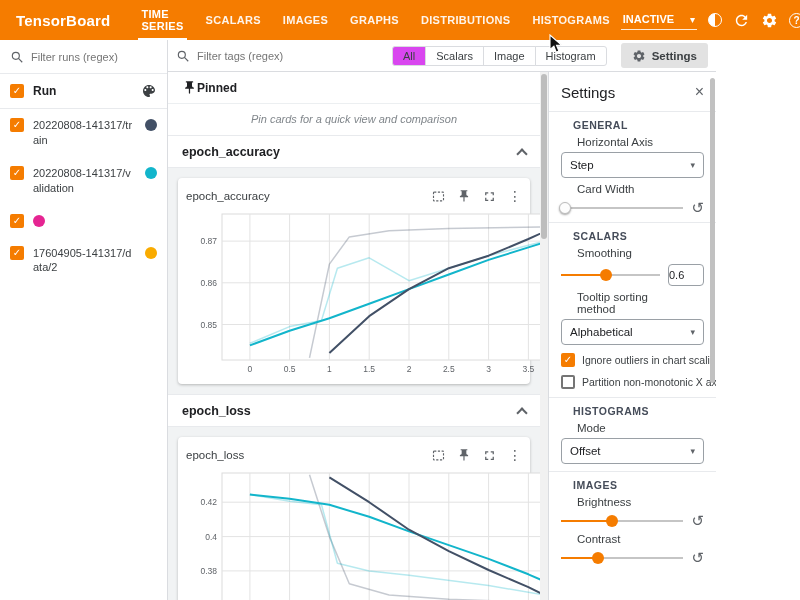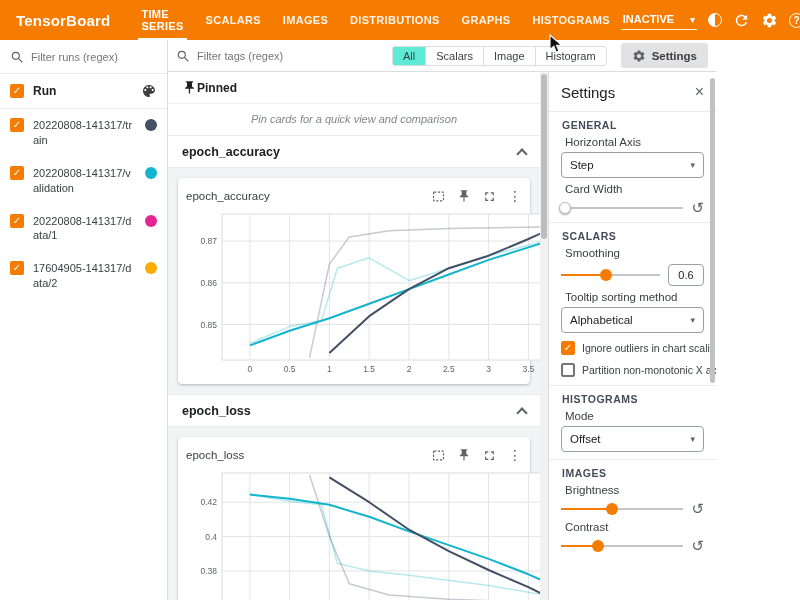--- a/index.html
+++ b/index.html
@@ -38,21 +38,21 @@
   .cb.un{background:#fff;border:2px solid #757575;line-height:10px}
   .run-label{font-size:11px;color:#3c4043;flex:1;word-break:break-all;line-height:1.35}
   .run-label.b{font-weight:bold;color:#202124;font-size:12px}
   .run-dot{width:12px;height:12px;border-radius:50%;flex-shrink:0;margin-top:1px}
 
   
   .tag-filter{display:flex;align-items:center;gap:7px;flex:1}
   .tag-filter input{border:none;outline:none;font-size:11px;width:160px;background:transparent}
   .chips{display:flex;margin-right:6px}
   .chip{border:1px solid #dadce0;background:#fff;font-size:11px;color:#3c4043;padding:3px 10px;margin-left:-1px;cursor:pointer}
-  .chip:first-child{border-radius:3px 0 0 3px;background:#5eead4}
+  .chip:first-child{border-radius:3px 0 0 3px;background:#d946ef}
   .chip:last-child{border-radius:0 3px 3px 0}
   .settings-btn{display:flex;align-items:center;gap:6px;background:#e2e2e2;border:none;border-radius:3px;height:25px;padding:0 11px;font-size:11.5px;color:#3c4043;font-weight:bold;cursor:pointer;font-family:inherit}
 
   
   .pinned-header{height:32px;display:flex;align-items:center;padding:0 14px;border-bottom:1px solid #eceff1}
   .pinned-title{font-size:12px;font-weight:bold;color:#202124}
   .pinned-hint{font-size:11px;font-style:italic;color:#80868b;text-align:center;padding:9px 0 10px;border-bottom:1px solid #e8eaed}
   .section-header{height:32px;display:flex;align-items:center;justify-content:space-between;padding:0 14px;border-bottom:1px solid #e8eaed;background:#fff;cursor:pointer}
   .section-title{font-size:12.5px;font-weight:bold;color:#202124}
   .chev-up{width:8px;height:8px;border-left:2px solid #5f6368;border-top:2px solid #5f6368;transform:rotate(45deg);margin-top:4px}
@@ -63,51 +63,51 @@
   .card-icons{display:flex;align-items:center;gap:11px;color:#5f6368}
   .more-dots{font-size:14px;color:#5f6368;cursor:pointer;line-height:14px}
   .chart{height:170px}
 
   
   .settings{width:168px;border-left:1px solid #dadce0;padding:8px 12px;position:relative;overflow:hidden;background:#fff;flex-shrink:0}
   .sp-title-row{display:flex;justify-content:space-between;align-items:center;height:24px}
   .sp-title{font-size:15px;color:#202124}
   .sp-close{font-size:16px;color:#5f6368;cursor:pointer;line-height:16px}
   .sp hr,.settings hr{border:none;border-top:1px solid #e8eaed;margin:7px -12px}
-  .sp-h{font-size:10.5px;font-weight:bold;color:#454c59;letter-spacing:.5px;margin:5px 1px 4px}
-  .sp-label{font-size:11.5px;color:#3c4043;margin:5px 4px 4px}
+  .sp-h{font-size:10.5px;font-weight:bold;color:#454c59;letter-spacing:.5px;margin:5px 12px 4px}
+  .sp-label{font-size:11.5px;color:#3c4043;margin:5px 16px 4px}
   .select{height:26px;border:1px solid #9aa0a6;border-radius:4px;display:flex;align-items:center;justify-content:space-between;padding:0 8px;font-size:11.5px;color:#202124;margin-bottom:5px;cursor:pointer;background:#fff}
   .caret{font-size:9px;color:#5f6368}
   .caret.w{color:#fff;font-size:10px}
   .slider-row{display:flex;align-items:center;gap:8px;margin:5px 0 3px}
   .slider{flex:1;height:14px;position:relative;cursor:pointer}
   .slider .track{position:absolute;top:6px;left:0;right:0;height:2px;background:#c5c5c5}
   .slider .fill{position:absolute;top:6px;left:0;height:2px;background:#f57c00}
   .slider .thumb{position:absolute;top:1px;width:12px;height:12px;border-radius:50%;background:#f57c00;transform:translateX(-50%)}
   .slider.gray .thumb{background:#fdfdfd;border:1px solid #bdbdbd;box-shadow:0 1px 2px rgba(0,0,0,.35)}
   .reset{color:#5f6368;font-size:15px;cursor:pointer;line-height:15px}
-  .smooth-input{width:36px;height:22px;border:1px solid #9aa0a6;border-radius:4px;font-size:11px;text-align:center;line-height:20px;color:#202124}
+  .smooth-input{width:36px;height:22px;border:1px solid #9aa0a6;border-radius:4px;font-size:11px;text-align:left;line-height:20px;color:#202124}
   .chk-row{display:flex;align-items:center;gap:7px;margin:8px 0;white-space:nowrap}
   .chk-label{font-size:10.5px;color:#3c4043}
   .sp-scroll{position:absolute;right:1px;top:6px;width:5px;height:305px;background:#c1c1c1;border-radius:3px}
 
   
   .cursor{position:absolute;left:549px;top:34px;z-index:20;pointer-events:none}
 </style>
 </head>
 <body>
 
 <header>
   <div class="logo">TensorBoard</div>
   <nav class="nav">
     <div class="tab active">TIME SERIES</div>
     <div class="tab">SCALARS</div>
     <div class="tab">IMAGES</div>
+    <div class="tab">GRAPHS</div>
     <div class="tab">DISTRIBUTIONS</div>
-    <div class="tab">GRAPHS</div>
     <div class="tab">HISTOGRAMS</div>
   </nav>
   <div class="header-right">
     <div class="status">
       <span>INACTIVE</span>
       <span class="caret w">▾</span>
     </div>
     <span class="hdr-icon">
         <span class="contrast-circle"></span>
       </span>
@@ -149,21 +149,20 @@
       <span class="run-label">20220808-141317/train</span>
       <span class="run-dot" style="background: rgb(66, 80, 102);"></span>
     </div>
     <div class="run-row">
       <span class="cb">✓</span>
       <span class="run-label">20220808-141317/validation</span>
       <span class="run-dot" style="background: rgb(18, 181, 203);"></span>
     </div>
     <div class="run-row">
       <span class="cb">✓</span>
-      <span class="run-label">20220808-141317/data/1</span>
       <span class="run-dot" style="background: rgb(229, 37, 146);"></span>
     </div>
     <div class="run-row">
       <span class="cb">✓</span>
       <span class="run-label">17604905-141317/data/2</span>
       <span class="run-dot" style="background: rgb(249, 171, 0);"></span>
     </div>
   </aside>
 
   <div class="center">

